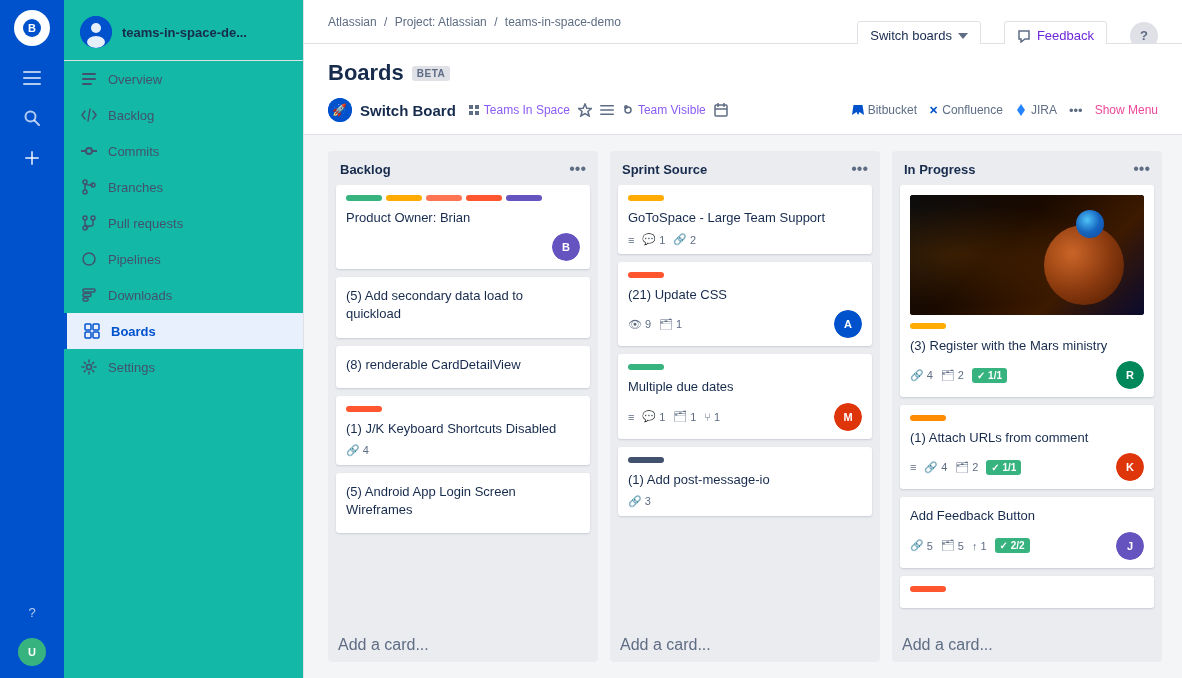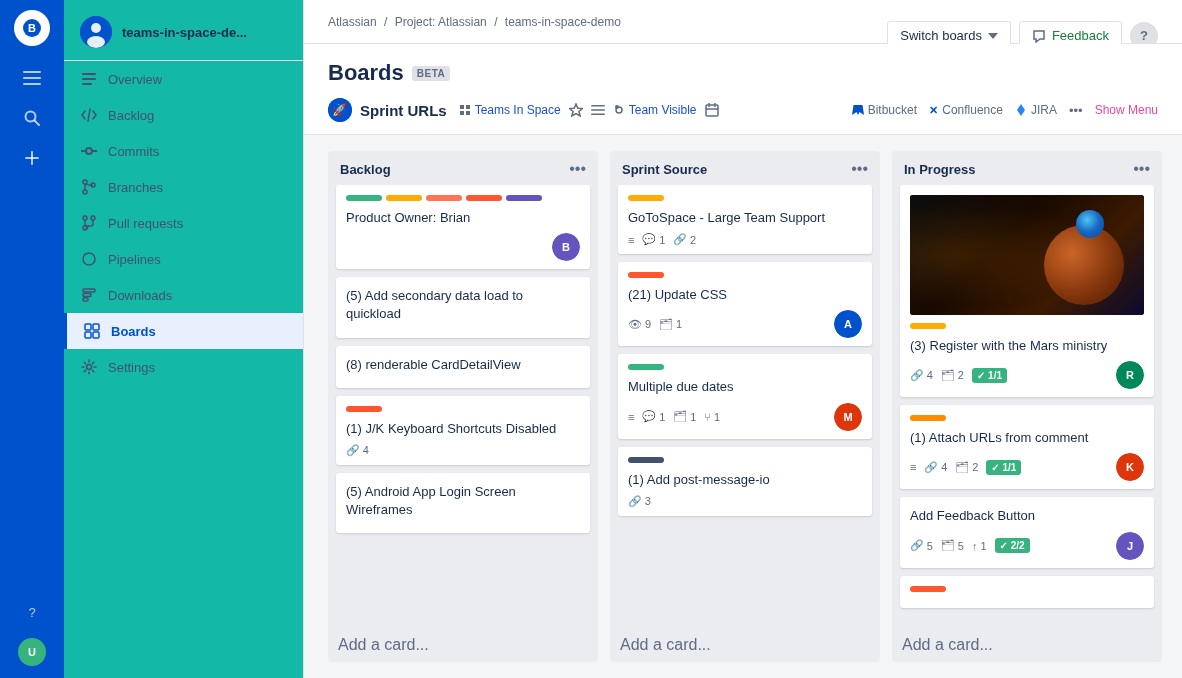--- a/index.html
+++ b/index.html
@@ -21,36 +21,36 @@
     .nav-item-icon { width: 18px; height: 18px; display: flex; align-items: center; justify-content: center; flex-shrink: 0; }
 
     
     .main { flex: 1; display: flex; flex-direction: column; overflow: hidden; }
 
     
     .topbar { background: #fff; border-bottom: 1px solid #dfe1e6; padding: 0 24px; height: 44px; display: flex; align-items: center; justify-content: space-between; flex-shrink: 0; }
     .breadcrumb { font-size: 12px; color: #5e6c84; }
     .breadcrumb a { color: #5e6c84; text-decoration: none; }
     .breadcrumb span { margin: 0 4px; }
-    .topbar-actions { display: flex; align-items: center; gap: 8px; margin-top: 28px; }
+    .topbar-actions { display: flex; align-items: center; gap: 23px; margin-top: 28px; }
     .btn-switch { display: flex; align-items: center; gap: 6px; padding: 6px 12px; border: 1px solid #dfe1e6; border-radius: 3px; background: #fff; cursor: pointer; font-size: 13px; color: #172b4d; }
-    .btn-feedback { display: flex; align-items: center; gap: 6px; padding: 6px 12px; border: 1px solid #dfe1e6; border-radius: 3px; background: #fff; cursor: pointer; font-size: 13px; color: #15803d; }
+    .btn-feedback { display: flex; align-items: center; gap: 6px; padding: 6px 12px; border: 1px solid #dfe1e6; border-radius: 3px; background: #fff; cursor: pointer; font-size: 13px; color: #6d28d9; }
     .btn-help { width: 28px; height: 28px; border-radius: 50%; background: #dfe1e6; display: flex; align-items: center; justify-content: center; cursor: pointer; color: #5e6c84; font-weight: bold; font-size: 13px; }
     .page-header { padding: 16px 24px 8px; background: #fff; border-bottom: 1px solid #dfe1e6; flex-shrink: 0; }
     .page-title-row { display: flex; align-items: center; gap: 8px; margin-bottom: 12px; }
     .page-title { font-size: 22px; font-weight: 600; color: #172b4d; }
     .beta-badge { background: #dfe1e6; color: #5e6c84; font-size: 10px; font-weight: 700; padding: 2px 5px; border-radius: 3px; text-transform: uppercase; letter-spacing: 0.5px; }
 
     
     .board-subheader { padding: 8px 24px; background: #fff; border-bottom: 1px solid #dfe1e6; display: flex; align-items: center; justify-content: space-between; flex-shrink: 0; }
     .board-info { display: flex; align-items: center; gap: 12px; }
     .board-title { display: flex; align-items: center; gap: 8px; }
     .board-title-icon { width: 24px; height: 24px; background: #0052cc; border-radius: 50%; display: flex; align-items: center; justify-content: center; overflow: hidden; }
     .board-name { font-size: 15px; font-weight: 600; color: #172b4d; }
-    .board-meta { display: flex; align-items: center; gap: 8px; color: #1d4ed8; font-size: 12px; }
+    .board-meta { display: flex; align-items: center; gap: 8px; color: #8b5cf6; font-size: 12px; }
     .board-meta-item { display: flex; align-items: center; gap: 4px; }
     .board-integrations { display: flex; align-items: center; gap: 12px; }
     .integration-link { display: flex; align-items: center; gap: 4px; color: #5e6c84; font-size: 12px; cursor: pointer; text-decoration: none; }
     .show-menu-link { color: #ec4899; font-size: 12px; cursor: pointer; }
 
     
     .board-area { flex: 1; overflow-x: auto; overflow-y: hidden; padding: 16px 24px; display: flex; gap: 12px; background: #f4f5f7; }
     .board-column { width: 270px; background: #ebecf0; border-radius: 4px; display: flex; flex-direction: column; flex-shrink: 0; max-height: 580px; }
     .column-header { padding: 10px 12px 8px; display: flex; align-items: center; justify-content: space-between; }
     .column-title { font-size: 13px; font-weight: 700; color: #172b4d; }
@@ -257,21 +257,21 @@
 
     <div class="board-subheader" style="padding:0;border:none;margin-bottom:4px;">
       <div class="board-info">
         <div class="board-title">
           <div class="board-title-icon">
             <svg width="24" height="24" viewBox="0 0 24 24">
                 <circle cx="12" cy="12" r="12" fill="#0052cc"></circle>
                 <text x="12" y="16" text-anchor="middle" fill="white" font-size="12">🚀</text>
               </svg>
           </div>
-          <span class="board-name">Sprint URLs</span>
+          <span class="board-name">Switch Board</span>
         </div>
         <div class="board-meta">
           <div class="board-meta-item">
             <svg width="12" height="12" viewBox="0 0 12 12" fill="#5e6c84">
                 <rect x="1" y="1" width="4" height="4"></rect>
                 <rect x="7" y="1" width="4" height="4"></rect>
                 <rect x="1" y="7" width="4" height="4"></rect>
                 <rect x="7" y="7" width="4" height="4"></rect>
               </svg>
             <span>Teams In Space</span>

